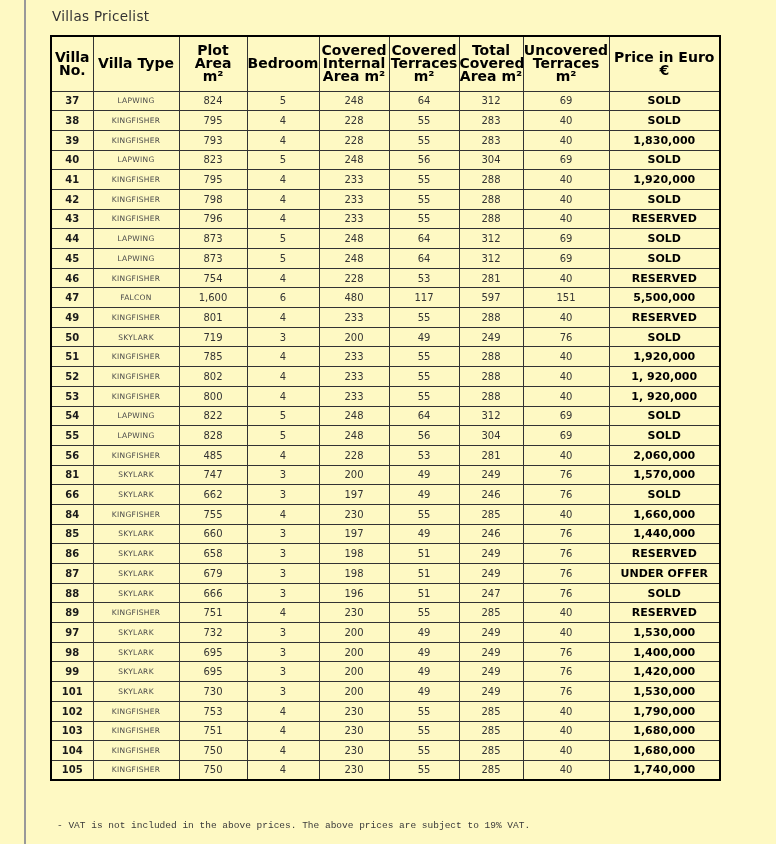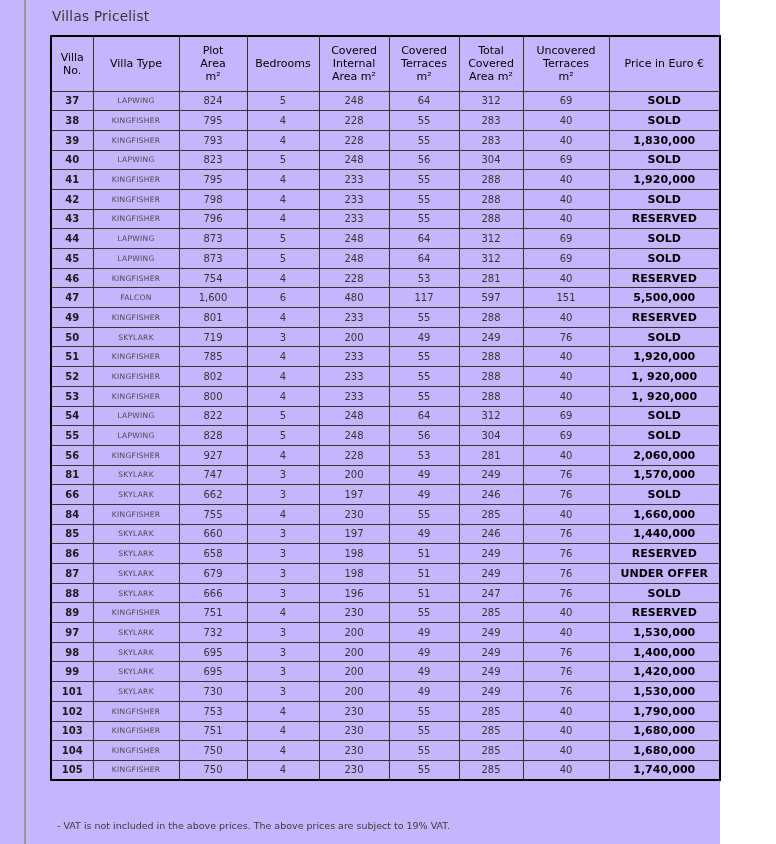--- a/index.html
+++ b/index.html
@@ -6,23 +6,23 @@
     margin: 0;
     padding: 0;
     background: #ffffff;
     width: 776px;
     height: 844px;
     overflow: hidden;
     font-family: "DejaVu Sans", "Liberation Sans", sans-serif;
   }
   .page {
     position: relative;
-    width: 720px;
+    width: 776px;
     height: 844px;
-    background: #c4b5fd;
+    background: #fef9c3;
   }
   .left-rule {
     position: absolute;
     left: 24px;
     top: 0;
     width: 2px;
     height: 844px;
     background: #999999;
   }
   .page-title {
@@ -48,22 +48,22 @@
     border: 1px solid #333333;
     text-align: center;
     vertical-align: middle;
     padding: 0;
     overflow: hidden;
   }
   table.pricelist thead tr {
     height: 55px;
   }
   table.pricelist th {
-    font-size: 11px;
-    font-weight: 400;
+    font-size: 14px;
+    font-weight: 700;
     color: #000000;
     line-height: 13px;
     white-space: pre-line;
   }
   table.pricelist tbody tr {
     height: 19.7px;
   }
   table.pricelist td {
     font-size: 10px;
     color: #333333;
@@ -85,20 +85,21 @@
     color: #000000;
     font-size: 11px;
     margin-left: 24px;
   }
   .footnote {
     position: absolute;
     left: 57px;
     top: 820px;
     font-size: 9.5px;
     color: #3a3a3a;
+    font-family: Liberation Mono, monospace;
   }
 </style>
 </head>
 <body>
 
 <div class="page">
   <div class="left-rule"></div>
   <h1 class="page-title">Villas Pricelist</h1>
 
   <table class="pricelist">
@@ -332,21 +333,21 @@
           <td class="c3">5</td>
           <td class="c4">248</td>
           <td class="c5">56</td>
           <td class="c6">304</td>
           <td class="c7">69</td>
           <td class="c8">SOLD</td>
         </tr>
         <tr>
           <td class="c0">56</td>
           <td class="c1">KINGFISHER</td>
-          <td class="c2">927</td>
+          <td class="c2">485</td>
           <td class="c3">4</td>
           <td class="c4">228</td>
           <td class="c5">53</td>
           <td class="c6">281</td>
           <td class="c7">40</td>
           <td class="c8">2,060,000</td>
         </tr>
         <tr>
           <td class="c0">81</td>
           <td class="c1">SKYLARK</td>

